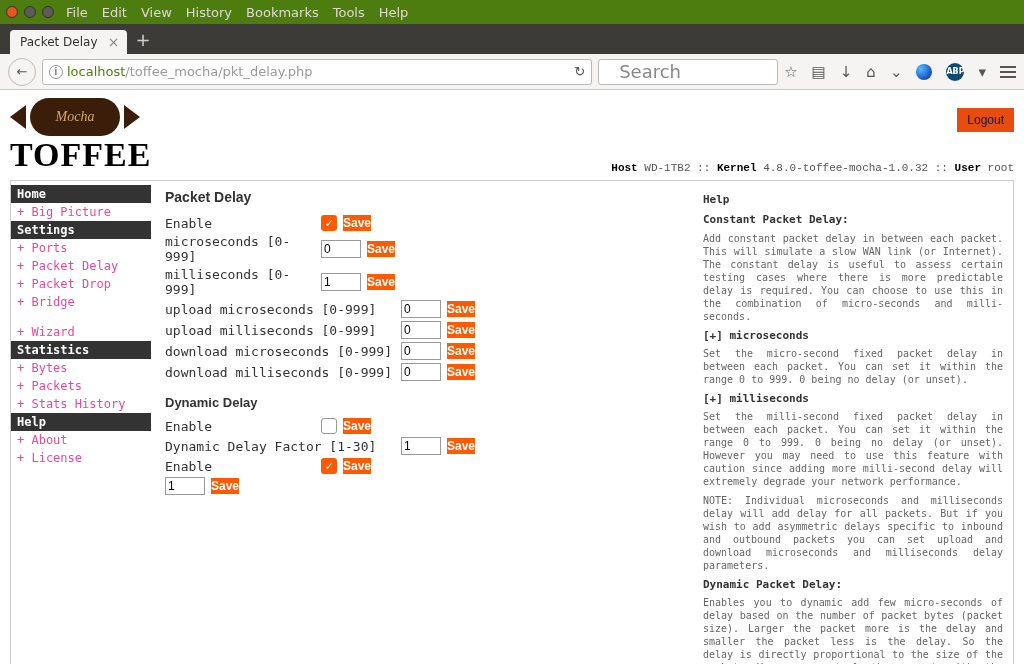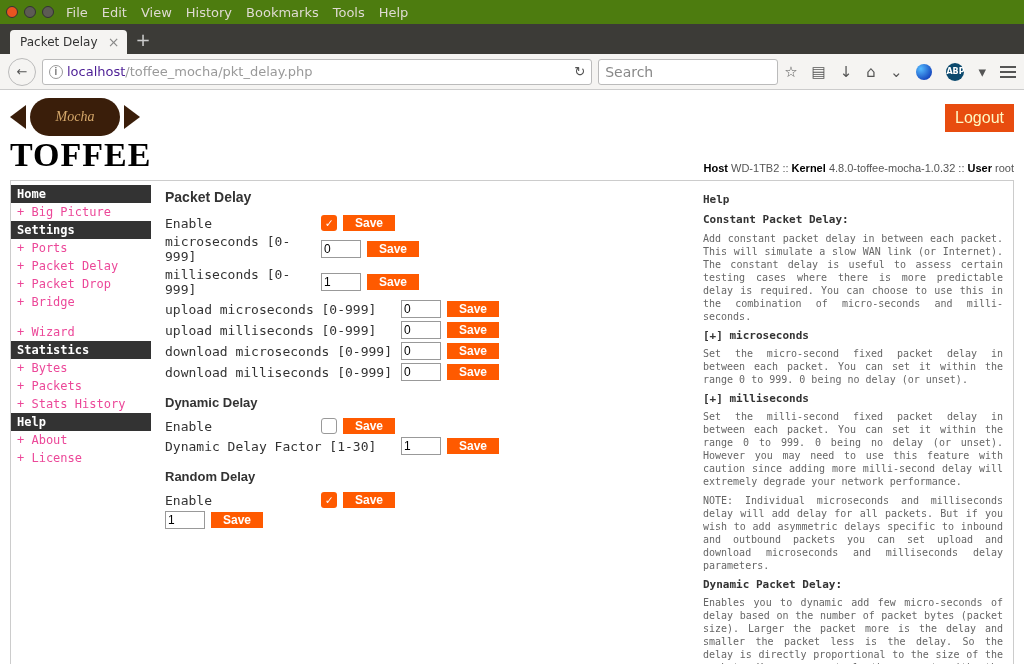--- a/index.html
+++ b/index.html
@@ -15,58 +15,58 @@
 
 .tabbar { background: #3c3b37; height: 30px; display: flex; align-items: flex-end; padding-left: 10px; }
 .tab { background: #f5f4f2; border-radius: 4px 4px 0 0; padding: 5px 30px 5px 10px; font-size: 12px; display: flex; align-items: center; gap: 6px; position: relative; }
 .tab-close { position: absolute; right: 8px; color: #888; font-size: 14px; cursor: pointer; }
 .tab-new { color: #ccc; font-size: 18px; margin-left: 8px; margin-bottom: 4px; cursor: pointer; }
 
 .navbar { background: #f5f4f2; border-bottom: 1px solid #ccc; height: 36px; display: flex; align-items: center; padding: 0 8px; gap: 6px; }
 .nav-back { width: 28px; height: 28px; border: 1px solid #bbb; border-radius: 50%; display: flex; align-items: center; justify-content: center; color: #555; cursor: pointer; }
 .urlbar { flex: 1; border: 1px solid #bbb; border-radius: 3px; height: 26px; display: flex; align-items: center; padding: 0 6px; background: #fff; gap: 4px; }
 .url-text { font-size: 13px; color: #999; }
-.url-text .host { color: #4c1d95; }
+.url-text .host { color: #4d7c0f; }
 .reload { color: #555; margin-left: auto; cursor: pointer; }
-.searchbar { width: 180px; border: 1px solid #bbb; border-radius: 3px; height: 26px; padding: 0 6px; color: #888; font-size: 14px; display: flex; align-items: center; background: #fff; }
+.searchbar { width: 180px; border: 1px solid #bbb; border-radius: 3px; height: 26px; padding: 0 20px; color: #888; font-size: 18px; display: flex; align-items: center; background: #fff; }
 .toolbar-icons { display: flex; gap: 14px; align-items: center; color: #555; font-size: 15px; }
 .toolbar-icons > * { cursor: pointer; }
 .globe { width: 16px; height: 16px; border-radius: 50%; background: radial-gradient(circle at 30% 30%, #5bf, #02a); }
 .abp { background: #0c4a6e; color: #fff; border-radius: 50%; width: 18px; height: 18px; font-size: 8px; font-weight: bold; display: flex; align-items: center; justify-content: center; }
 .hamburger { display: flex; flex-direction: column; gap: 3px; }
 .hamburger span { width: 16px; height: 2px; background: #555; }
 
 
 .page { padding: 8px 10px; }
 .header-row { display: flex; justify-content: space-between; align-items: flex-end; margin-bottom: 6px; }
 .logo { font-family: Georgia, serif; }
 .logo-top { display: flex; align-items: center; gap: 4px; }
 .tri { width: 0; height: 0; border-top: 12px solid transparent; border-bottom: 12px solid transparent; }
 .tri-l { border-left: 16px solid #3a1e0a; }
 .tri-r { border-right: 16px solid #3a1e0a; }
 .candy { width: 90px; height: 38px; background: #3a1e0a; border-radius: 19px; display: flex; align-items: center; justify-content: center; color: #d4a76a; font-style: italic; font-size: 14px; }
 .logo-text { font-size: 34px; font-weight: bold; letter-spacing: 1px; color: #000; }
-.logout-btn { background: #e84c0f; color: #fef9c3; border: none; padding: 5px 10px; font-size: 16px; cursor: pointer; }
-.sysinfo { font-family: Liberation Sans, sans-serif; font-size: 11px; color: #555; margin-top: 30px; margin-left: 44px; }
+.logout-btn { background: #e84c0f; color: #0f172a; border: none; padding: 5px 10px; font-size: 12px; cursor: pointer; }
+.sysinfo { font-family: Liberation Mono, monospace; font-size: 11px; color: #555; margin-top: 30px; margin-left: 44px; }
 .sysinfo b { color: #000; }
 
 .main { display: flex; border: 1px solid #ccc; }
 .sidebar { width: 140px; border-right: 0; padding: 4px 0; font-size: 12px; }
 .nav-item { padding: 2px 6px; cursor: pointer; font-family: monospace; font-size: 12px; color: #ec4899; }
 .nav-head { background: #333; color: #fff; font-weight: bold; padding: 2px 6px; font-family: monospace; font-size: 12px; }
 .nav-spacer { height: 12px; }
 
 .content { flex: 1; padding: 6px 14px; font-family: monospace; font-size: 13px; }
 .content h2 { font-size: 14px; font-weight: bold; margin: 2px 0 10px; font-family: Arial, sans-serif; }
 .content h3 { font-size: 13px; font-weight: bold; margin: 14px 0 8px; font-family: Arial, sans-serif; }
 .row { display: flex; align-items: center; margin: 3px 0; gap: 6px; }
 .row label { width: 230px; }
 .row .lbl-short { width: 150px; }
 .num-input { width: 40px; border: 1px solid #999; height: 18px; font-size: 12px; padding: 0 2px; }
-.save-btn { background: #ff5a00; color: #fff; border: none; padding: 1px 12px; font-size: 12px; font-weight: bold; cursor: pointer; }
+.save-btn { background: #ff5a00; color: #fff; border: none; padding: 1px 0; font-size: 12px; font-weight: bold; cursor: pointer; }
 .chk { width: 16px; height: 16px; background: #ff5a00; border-radius: 3px; display: inline-flex; align-items: center; justify-content: center; color: #fff; font-size: 12px; cursor: pointer; }
 .chk.off { background: #fff; border: 1px solid #999; color: transparent; }
 
 .help { width: 320px; padding: 6px 10px; font-family: monospace; font-size: 10px; color: #666; line-height: 1.3; }
 .help h4 { font-size: 11px; font-weight: bold; margin: 6px 0 4px; color: #333; }
 .help p { margin-bottom: 6px; text-align: justify; }
 </style>
 </head>
 <body>
 
@@ -202,21 +202,20 @@
         <label class="lbl-short">Enable</label>
         <span class="chk off">✓</span>
         <button class="save-btn">Save</button>
       </div>
       <div class="row">
         <label>Dynamic Delay Factor [1-30]</label>
         <input class="num-input" value="1" style="">
         <button class="save-btn">Save</button>
       </div>
 
-      <h3>Random Delay</h3>
       <div class="row">
         <label class="lbl-short">Enable</label>
         <span class="chk">✓</span>
         <button class="save-btn">Save</button>
       </div>
       <div class="row">
         <input class="num-input" value="1" style="">
         <button class="save-btn">Save</button>
       </div>
     </div>

